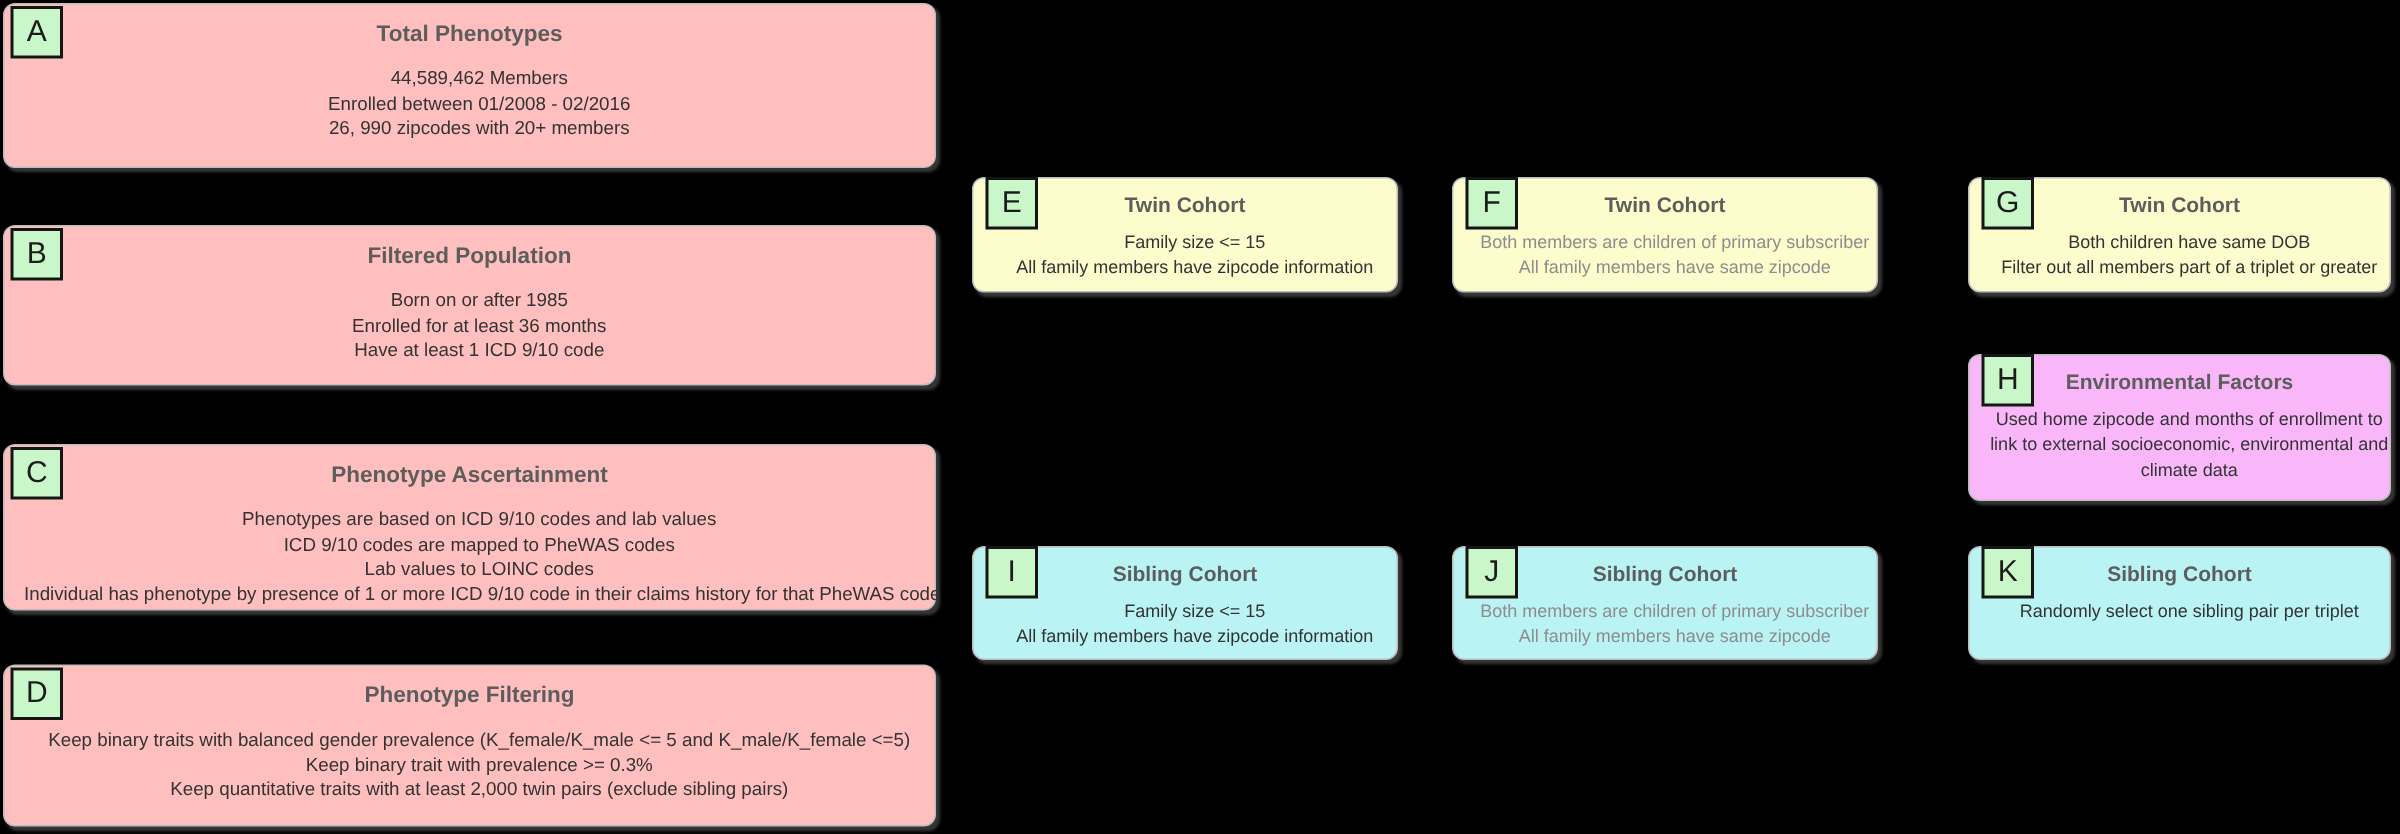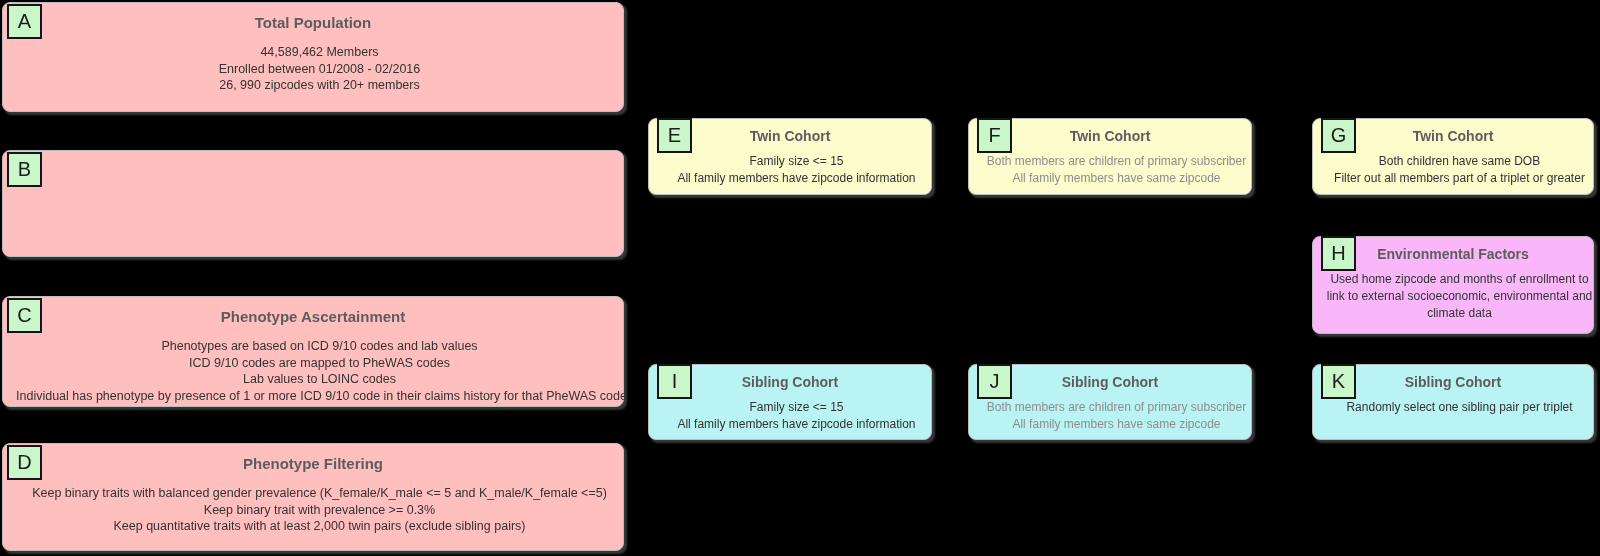--- a/index.html
+++ b/index.html
@@ -75,32 +75,38 @@
 </style>
 </head>
 <body>
 
 <div id="canvas">
 
   <div class="node pink lg bA">
     <div class="tag">
         <span>A</span>
       </div>
-    <div class="title">Total Population</div>
+    <div class="title">Total Phenotypes</div>
     <div class="body">
       <div class="ln">44,589,462 Members</div>
       <div class="ln">Enrolled between 01/2008 - 02/2016</div>
       <div class="ln">26, 990 zipcodes with 20+ members</div>
     </div>
   </div>
 
   <div class="node pink lg bB">
     <div class="tag">
         <span>B</span>
       </div>
+    <div class="title">Filtered Population</div>
+    <div class="body">
+      <div class="ln">Born on or after 1985</div>
+      <div class="ln">Enrolled for at least 36 months</div>
+      <div class="ln">Have at least 1 ICD 9/10 code</div>
+    </div>
   </div>
 
   <div class="node pink lg bC">
     <div class="tag">
         <span>C</span>
       </div>
     <div class="title">Phenotype Ascertainment</div>
     <div class="body">
       <div class="ln">Phenotypes are based on ICD 9/10 codes and lab values</div>
       <div class="ln">ICD 9/10 codes are mapped to PheWAS codes</div>

